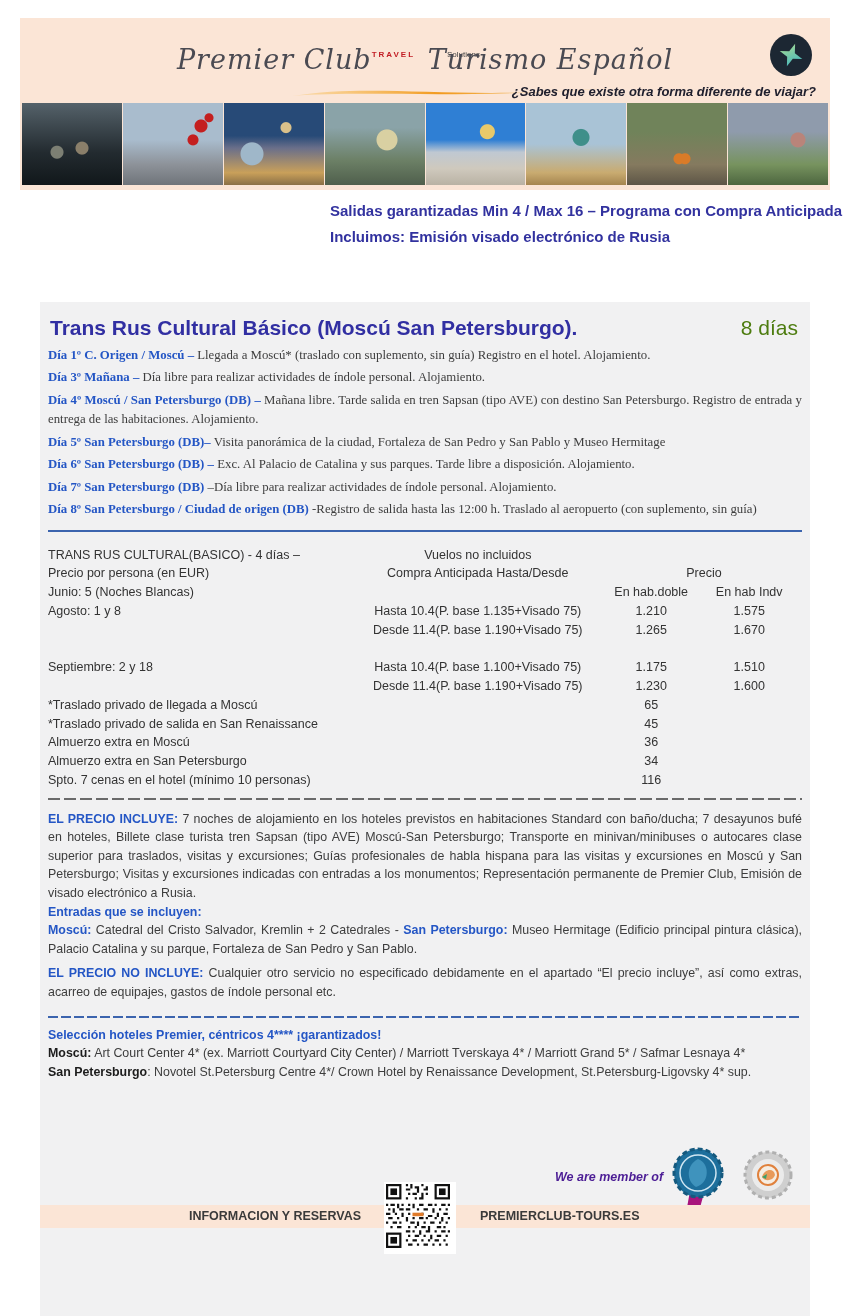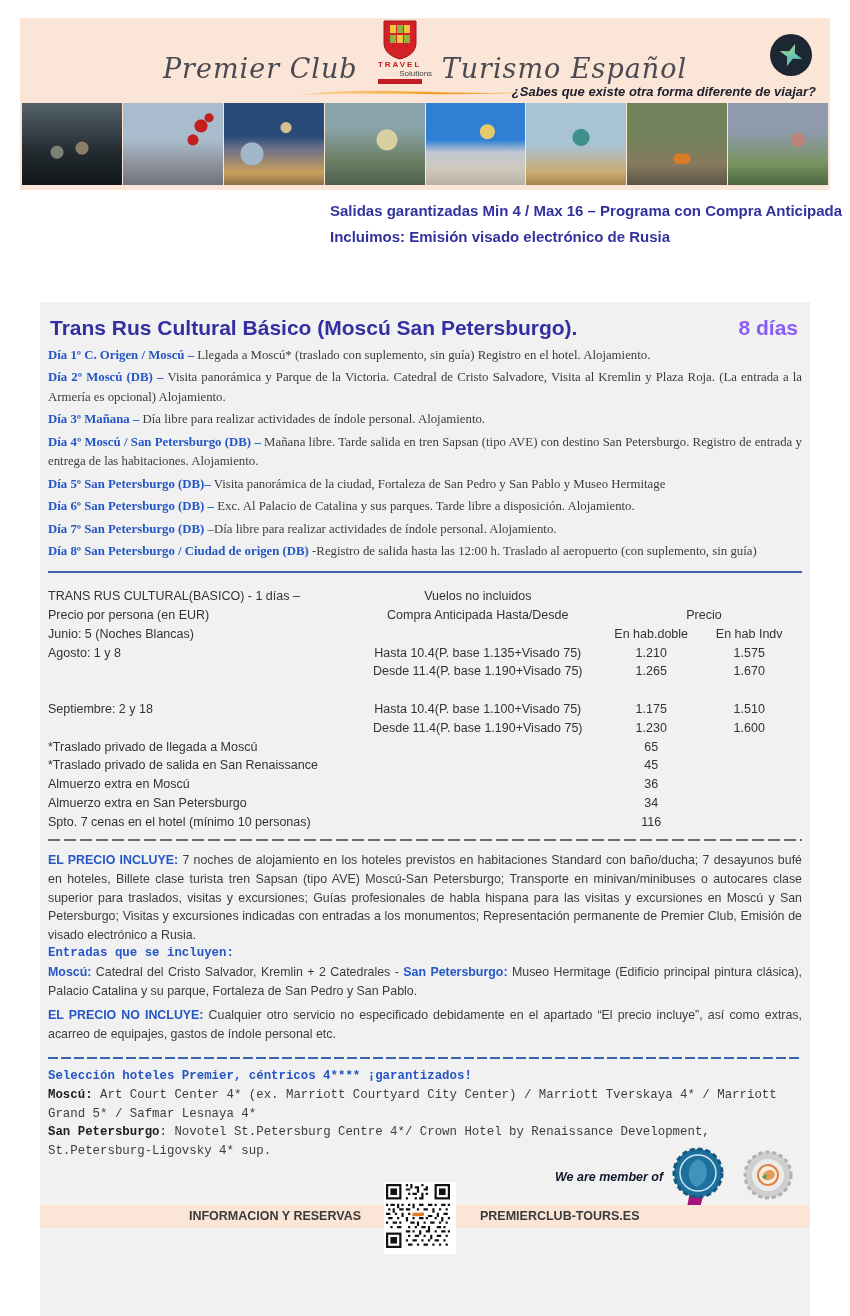--- a/index.html
+++ b/index.html
@@ -1,22 +1,22 @@
 <!DOCTYPE html>
 <html><head>
 <meta charset="utf-8">
 <style>
   html,body{margin:0;padding:0;background:#ffffff;}
   .page{position:relative;width:850px;height:1316px;background:#ffffff;font-family:"Liberation Sans",sans-serif;color:#3d3d3d;overflow:hidden;}
 
   
   .band{position:absolute;left:20px;top:18px;width:810px;height:172px;background:#fbe5d6;}
-  .brandrow{display:flex;justify-content:center;align-items:flex-end;gap:14px;padding-top:8px;height:58px;}
+  .brandrow{display:flex;justify-content:center;align-items:center;padding-top:8px;height:58px;}
   .script{font-family:"DejaVu Serif",serif;font-style:italic;font-size:27px;color:#4a4a52;letter-spacing:1px;margin-top:8px;}
-  .logoblock{display:flex;flex-direction:column;align-items:center;width:56px;}
+  .logoblock{display:flex;flex-direction:row;align-items:center;width:56px;}
   .logo-sub{font-size:8px;font-weight:bold;color:#c21d24;letter-spacing:2px;line-height:1.1;margin-top:1px;}
   .logo-sub2{font-size:8px;color:#444;letter-spacing:0;line-height:1;margin-left:32px;}
   .logo-bar{width:44px;height:5px;background:#c21d24;margin-top:1px;}
   .swoosh{position:absolute;left:270px;top:62px;}
   .appicon{position:absolute;right:18px;top:16px;width:42px;height:42px;border-radius:50%;background:#1c2733;display:flex;align-items:center;justify-content:center;}
   .tagline{position:absolute;right:14px;top:66px;font-size:13px;font-weight:bold;font-style:italic;color:#20202e;}
   .photostrip{position:absolute;left:2px;right:2px;top:85px;height:82px;display:flex;gap:1px;}
   .photo{flex:1;}
   .photo:nth-child(1){background:radial-gradient(circle at 35% 60%,#7c7f73 0 6px,transparent 7px),radial-gradient(circle at 60% 55%,#8a7f6a 0 6px,transparent 7px),linear-gradient(180deg,#55626a,#232b30 60%,#11171a);}
   .photo:nth-child(2){background:radial-gradient(circle at 78% 28%,#c41f1f 0 6px,transparent 7px),radial-gradient(circle at 70% 45%,#c41f1f 0 5px,transparent 6px),radial-gradient(circle at 86% 18%,#c41f1f 0 4px,transparent 5px),linear-gradient(180deg,#a9bccd 0 45%,#8d9299 75%,#6f747a);}
@@ -27,44 +27,44 @@
   .photo:nth-child(7){background:radial-gradient(circle at 52% 68%,#d97b28 0 5px,transparent 6px),radial-gradient(circle at 58% 68%,#d97b28 0 5px,transparent 6px),linear-gradient(180deg,#70835a 35%,#857a5f 75%,#5d5546);}
   .photo:nth-child(8){background:radial-gradient(circle at 70% 45%,#b9847a 0 7px,transparent 8px),linear-gradient(180deg,#8f9bac 35%,#77935f 75%,#4d663f);}
 
   
   .banner{position:absolute;left:330px;top:198px;font-size:15px;font-weight:bold;color:#32329f;line-height:1.75;}
 
   
   .panel{position:absolute;left:40px;top:255px;width:770px;height:1045px;background:#f1f1f2;border-bottom:4px solid #2e5aa8;box-sizing:border-box;padding:0 8px;margin-top:47px;}
   .titlerow{display:flex;justify-content:space-between;align-items:baseline;padding:14px 4px 6px 2px;}
   .tourtitle{font-size:21px;font-weight:bold;color:#312fa2;}
-  .duration{font-size:21px;font-weight:bold;color:#8b5cf6;}
+  .duration{font-size:21px;font-weight:normal;color:#4d7c0f;}
   .itin{font-size:12.8px;line-height:1.52;text-align:justify;margin:0 0 3px 0;color:#3d3d3d;font-family:Liberation Serif, serif;}
   .itin .dlabel{font-weight:bold;color:#2456c5;}
   .blueline{height:2px;background:#3c64ae;margin:10px 0 14px 0;}
   .dashline{height:2px;margin:8px 0;background:repeating-linear-gradient(90deg,#6a6a6a 0 12px,transparent 12px 16px);}
   .dashline.blue{background:repeating-linear-gradient(90deg,#3c64ae 0 10px,transparent 10px 13px);height:2px;}
 
   
   .pgrid{font-size:12.5px;color:#333;line-height:1.5;}
   .prow{display:grid;grid-template-columns:40% 34% 12% 14%;}
   .prow .c1{text-align:left;}
   .prow .c2,.prow .c3,.prow .c4{text-align:center;}
   .prow .span34{grid-column:3/5;text-align:center;}
   .spacer{height:19px;}
 
   
   .para{font-size:12.4px;line-height:1.5;text-align:justify;margin:0;}
   .blead{font-weight:bold;color:#2456c5;}
-  .blkline{font-size:12.4px;line-height:1.5;margin:0;font-family:Liberation Mono, monospace;}
+  .blkline{font-size:12.4px;line-height:1.5;margin:0;}
   .bblack{font-weight:bold;color:#1c1c1c;}
   .mt6{margin-top:6px;} .mt10{margin-top:10px;} .mt14{margin-top:14px;}
 
   
-  .member{position:absolute;left:515px;top:868px;font-size:12.5px;font-weight:bold;font-style:italic;color:#0f172a;}
+  .member{position:absolute;left:515px;top:868px;font-size:12.5px;font-weight:bold;font-style:italic;color:#4c1d95;}
   .badges{position:absolute;left:630px;top:845px;display:flex;gap:14px;}
   .strip{position:absolute;left:0;top:903px;width:100%;height:23px;background:#fbe5d6;}
   .info-label{position:absolute;left:110px;top:907px;width:250px;text-align:center;font-size:12.5px;font-weight:bold;color:#3a3a3a;}
   .site-label{position:absolute;left:440px;top:907px;font-size:12.5px;font-weight:bold;color:#3a3a3a;}
   .qr{position:absolute;left:344px;top:880px;width:68px;height:68px;background:#fff;padding:2px;}
 </style>
 </head>
 <body>
 
 <div class="page">
@@ -127,33 +127,32 @@
     <div>Incluimos: Emisión visado electrónico de Rusia</div>
   </div>
 
   <main class="panel">
     <div class="titlerow">
       <span class="tourtitle">Trans Rus Cultural Básico (Moscú San Petersburgo).</span>
       <span class="duration">8 días</span>
     </div>
 
     <p class="itin"><span class="dlabel">Día 1º C. Origen / Moscú –</span> <span>Llegada a Moscú* (traslado con suplemento, sin guía) Registro en el hotel. Alojamiento.</span></p>
-    <p class="itin"><span class="dlabel">Día 2º Moscú (DB) –</span> <span>Visita panorámica y Parque de la Victoria. Catedral de Cristo Salvadore, Visita al Kremlin y Plaza Roja. (La entrada a la Armería es opcional) Alojamiento.</span></p>
     <p class="itin"><span class="dlabel">Día 3º Mañana –</span> <span>Día libre para realizar actividades de índole personal. Alojamiento.</span></p>
     <p class="itin"><span class="dlabel">Día 4º Moscú / San Petersburgo (DB) –</span> <span>Mañana libre. Tarde salida en tren Sapsan (tipo AVE) con destino San Petersburgo. Registro de entrada y entrega de las habitaciones. Alojamiento.</span></p>
     <p class="itin"><span class="dlabel">Día 5º San Petersburgo (DB)–</span> <span>Visita panorámica de la ciudad, Fortaleza de San Pedro y San Pablo y Museo Hermitage</span></p>
     <p class="itin"><span class="dlabel">Día 6º San Petersburgo (DB) –</span> <span>Exc. Al Palacio de Catalina y sus parques. Tarde libre a disposición. Alojamiento.</span></p>
     <p class="itin"><span class="dlabel">Día 7º San Petersburgo (DB)</span> <span>–Día libre para realizar actividades de índole personal. Alojamiento.</span></p>
     <p class="itin"><span class="dlabel">Día 8º San Petersburgo / Ciudad de origen (DB)</span> <span>-Registro de salida hasta las 12:00 h. Traslado al aeropuerto (con suplemento, sin guía)</span></p>
 
     <div class="blueline"></div>
 
     <div class="pgrid">
       <div class="prow">
-          <span class="c1">TRANS RUS CULTURAL(BASICO) - 1 días –</span>
+          <span class="c1">TRANS RUS CULTURAL(BASICO) - 4 días –</span>
           <span class="c2">Vuelos no incluidos</span>
           <span class="c3"></span>
           <span class="c4"></span>
         </div>
       <div class="prow">
           <span class="c1">Precio por persona (en EUR)</span>
           <span class="c2">Compra Anticipada Hasta/Desde</span>
           <span class="span34">Precio</span>
         </div>
       <div class="prow">

